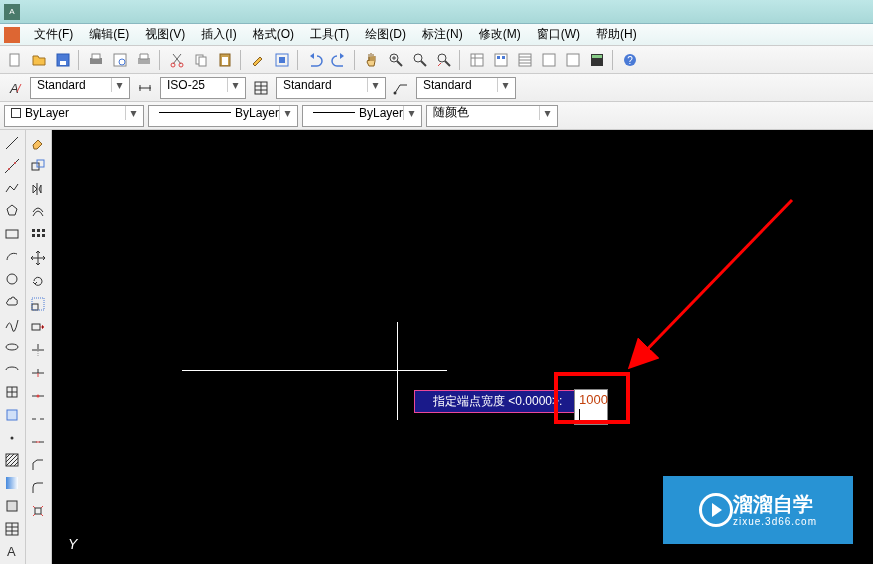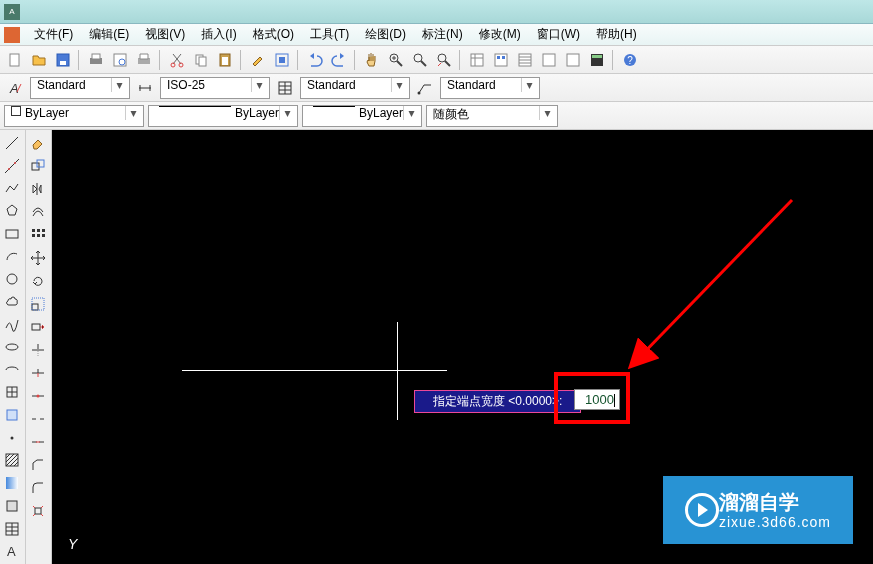--- a/index.html
+++ b/index.html
@@ -11,52 +11,52 @@
 .menubar { height: 22px; background: linear-gradient(to bottom, #f8fcfc, #e8f4f4); display: flex; align-items: center; padding: 0 4px; font-size: 12px; border-bottom: 1px solid #ccc; }
 .menubar .menu-icon { width: 16px; height: 16px; background: #d63; margin-right: 6px; }
 .menubar .item { padding: 0 8px; cursor: default; }
 
 .toolbar1 { height: 28px; background: linear-gradient(to bottom, #f8f8f8, #eee); display: flex; align-items: center; padding: 2px 4px; border-bottom: 1px solid #ccc; gap: 2px; flex-wrap: nowrap; }
 .tbtn { width: 22px; height: 22px; border: 1px solid transparent; display: inline-flex; align-items: center; justify-content: center; font-size: 12px; cursor: pointer; }
 .sep { width: 3px; height: 20px; border-left: 1px solid #bbb; margin: 0 2px; }
 .tbtn svg { width: 16px; height: 16px; }
 
 .toolbar2 { height: 28px; background: linear-gradient(to bottom, #f8f8f8, #eee); display: flex; align-items: center; padding: 2px 4px; border-bottom: 1px solid #ccc; gap: 4px; }
-.combo { height: 22px; background: #fff; border: 1px solid #999; display: flex; font-size: 12px; padding: 0 2px 6px 6px; }
+.combo { height: 22px; background: #fff; border: 1px solid #999; display: flex; align-items: center; font-size: 12px; padding: 0 2px 6px 6px; }
 .combo .arrow { width: 16px; text-align: center; color: #555; border-left: 1px solid #ccc; margin-left: auto; }
 
 .toolbar3 { height: 28px; background: linear-gradient(to bottom, #f8f8f8, #eee); display: flex; align-items: center; padding: 2px 4px; border-bottom: 1px solid #ccc; gap: 4px; }
 .layer-combo { width: 140px; }
 .linetype-combo { width: 150px; }
 .lt-sample { flex: 1; height: 1px; background: #000; margin: 0 4px; }
 
 .workspace { position: absolute; left: 0; top: 130px; right: 0; bottom: 0; display: flex; }
 .tool-palette { width: 26px; background: #efefef; border-right: 1px solid #ccc; display: flex; flex-direction: column; gap: 1px; padding: 2px 1px; }
 .tool-palette-2 { width: 26px; background: #efefef; border-right: 1px solid #ccc; display: flex; flex-direction: column; gap: 1px; padding: 2px 1px; }
 .pbtn { width: 22px; height: 22px; display: flex; align-items: center; justify-content: center; cursor: pointer; }
 .pbtn svg { width: 16px; height: 16px; }
 
 .canvas { flex: 1; background: #000; position: relative; overflow: hidden; }
 .crosshair-h { position: absolute; height: 1px; background: #fff; }
 .crosshair-v { position: absolute; width: 1px; background: #fff; }
 
 .prompt-box { position: absolute; background: #1a1a8a; color: #fff; border: 1px solid #ec4899; padding: 2px 18px; font-size: 12px; white-space: nowrap; }
-.input-box { position: absolute; background: #fff; color: #14532d; border: 1px solid #888; padding: 2px 4px; font-size: 13px; width: 46px; text-align: right; }
+.input-box { position: absolute; background: #fff; color: #c2410c; border: 1px solid #888; padding: 2px 4px; font-size: 13px; width: 34px; }
 
 .highlight-box { position: absolute; border: 4px solid #ff0000; }
 .arrow-line { position: absolute; }
 
 .ucs-y { position: absolute; left: 16px; bottom: 12px; color: #fff; font-size: 14px; font-style: italic; }
 
 .watermark { position: absolute; right: 20px; bottom: 20px; width: 190px; height: 68px; background: #2893d4; color: #fff; display: flex; align-items: center; justify-content: center; gap: 0; }
 .watermark .play { width: 34px; height: 34px; border: 3px solid #fff; border-radius: 50%; display: flex; align-items: center; justify-content: center; }
 .watermark .play::after { content: ""; border-left: 10px solid #fff; border-top: 7px solid transparent; border-bottom: 7px solid transparent; margin-left: 3px; }
 .watermark .txt { display: flex; flex-direction: column; line-height: 1.2; }
 .watermark .t1 { font-size: 20px; font-weight: bold; }
-.watermark .t2 { font-size: 14px; letter-spacing: 1px; }
+.watermark .t2 { font-size: 10px; letter-spacing: 1px; }
 </style>
 </head>
 <body>
 
 <div class="titlebar">
   <span class="icon">A</span>
 </div>
 
 <div class="menubar">
   <span class="menu-icon"></span>
@@ -234,21 +234,21 @@
     </span>
   <div class="combo" style="width:100px">
     <span>Standard</span>
     <span class="arrow">▾</span>
   </div>
   <span class="tbtn">
       <svg viewBox="0 0 16 16">
         <path d="M2 8h12M3 5v6M13 5v6" stroke="#333"></path>
       </svg>
     </span>
-  <div class="combo" style="width:110px">
+  <div class="combo" style="width:86px">
     <span>ISO-25</span>
     <span class="arrow">▾</span>
   </div>
   <span class="tbtn">
       <svg viewBox="0 0 16 16">
         <rect x="2" y="2" width="12" height="12" fill="none" stroke="#333"></rect>
         <path d="M2 6h12M2 10h12M8 2v12" stroke="#333"></path>
       </svg>
     </span>
   <div class="combo" style="width:110px">

